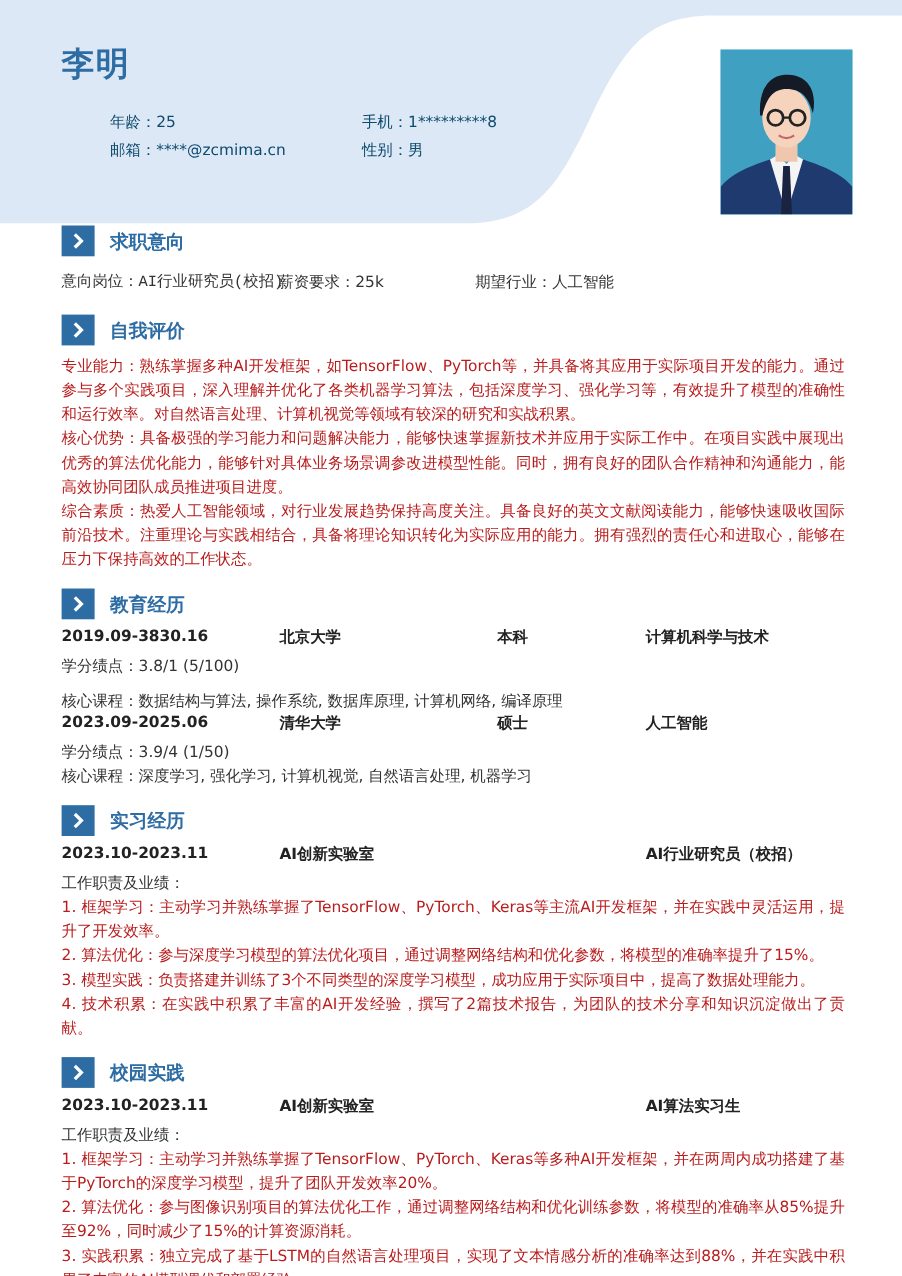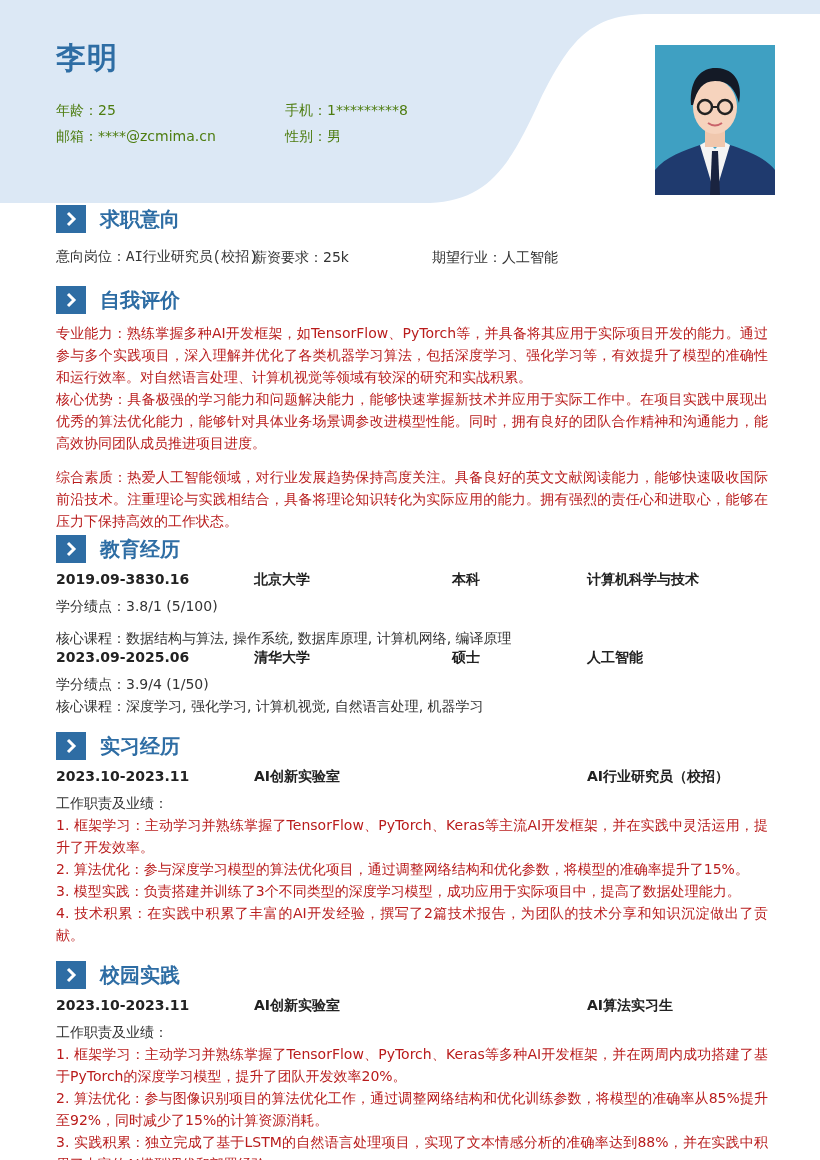--- a/index.html
+++ b/index.html
@@ -3,26 +3,26 @@
   <meta charset="utf-8">
   <style>
     * { margin: 0; padding: 0; box-sizing: border-box; }
     html, body { width: 820px; height: 1160px; overflow: hidden; background: #ffffff; }
     body { font-family: "DejaVu Sans", "Liberation Sans", sans-serif; color: #333333; font-size: 14px; position: relative; }
 
     .header-bg { position: absolute; left: 0; top: 0; width: 820px; height: 205px; overflow: hidden; }
     .header-bg svg { position: absolute; left: 0; top: 0; }
 
     .name { position: absolute; left: 56px; top: 38px; font-size: 30px; font-weight: bold; color: #2e6da4; letter-spacing: 1px; }
-    .info { position: absolute; font-size: 14px; color: #4d7c0f; }
+    .info { position: absolute; font-size: 14px; color: #0c4a6e; margin-left: 44px; }
     .photo { position: absolute; left: 655px; top: 45px; width: 120px; height: 150px; background: #3f9fc0; overflow: hidden; }
 
     .section-title { position: absolute; left: 56px; height: 28px; display: flex; align-items: center; }
     .section-title .box { width: 30px; height: 28px; background: #2e6da4; display: flex; align-items: center; justify-content: center; }
-    .section-title .label { margin-left: 14px; font-size: 20px; font-weight: bold; color: #2e6da4; }
+    .section-title .label { margin-left: 14px; font-size: 17px; font-weight: bold; color: #2e6da4; }
 
     .line { position: absolute; left: 56px; width: 712px; font-size: 14px; color: #333; line-height: 22px; white-space: nowrap; }
     .para { position: absolute; left: 56px; width: 712px; font-size: 14px; color: #b91c1c; line-height: 22px; text-align: justify; }
 
     .row { position: absolute; left: 56px; width: 712px; height: 22px; font-size: 14px; font-weight: bold; color: #222; }
     .row span { position: absolute; top: 0; white-space: nowrap; }
   </style>
 </head>
 <body>
 
@@ -69,21 +69,21 @@
 <div class="section-title" style="top:286px;">
   <div class="box">
     <svg width="14" height="16" viewBox="0 0 14 16">
         <path d="M4 2 L10 8 L4 14" fill="none" stroke="#fff" stroke-width="3"></path>
       </svg>
   </div>
   <span class="label">自我评价</span>
 </div>
 <div class="para" style="top:322px;">专业能力：熟练掌握多种AI开发框架，如TensorFlow、PyTorch等，并具备将其应用于实际项目开发的能力。通过参与多个实践项目，深入理解并优化了各类机器学习算法，包括深度学习、强化学习等，有效提升了模型的准确性和运行效率。对自然语言处理、计算机视觉等领域有较深的研究和实战积累。</div>
 <div class="para" style="top:388px;">核心优势：具备极强的学习能力和问题解决能力，能够快速掌握新技术并应用于实际工作中。在项目实践中展现出优秀的算法优化能力，能够针对具体业务场景调参改进模型性能。同时，拥有良好的团队合作精神和沟通能力，能高效协同团队成员推进项目进度。</div>
-<div class="para" style="top:454px;margin-top:12px;">综合素质：热爱人工智能领域，对行业发展趋势保持高度关注。具备良好的英文文献阅读能力，能够快速吸收国际前沿技术。注重理论与实践相结合，具备将理论知识转化为实际应用的能力。拥有强烈的责任心和进取心，能够在压力下保持高效的工作状态。</div>
+<div class="para" style="top:454px;">综合素质：热爱人工智能领域，对行业发展趋势保持高度关注。具备良好的英文文献阅读能力，能够快速吸收国际前沿技术。注重理论与实践相结合，具备将理论知识转化为实际应用的能力。拥有强烈的责任心和进取心，能够在压力下保持高效的工作状态。</div>
 
 <div class="section-title" style="top:535px;">
   <div class="box">
     <svg width="14" height="16" viewBox="0 0 14 16">
         <path d="M4 2 L10 8 L4 14" fill="none" stroke="#fff" stroke-width="3"></path>
       </svg>
   </div>
   <span class="label">教育经历</span>
 </div>
 <div class="row" style="top:571px;">

